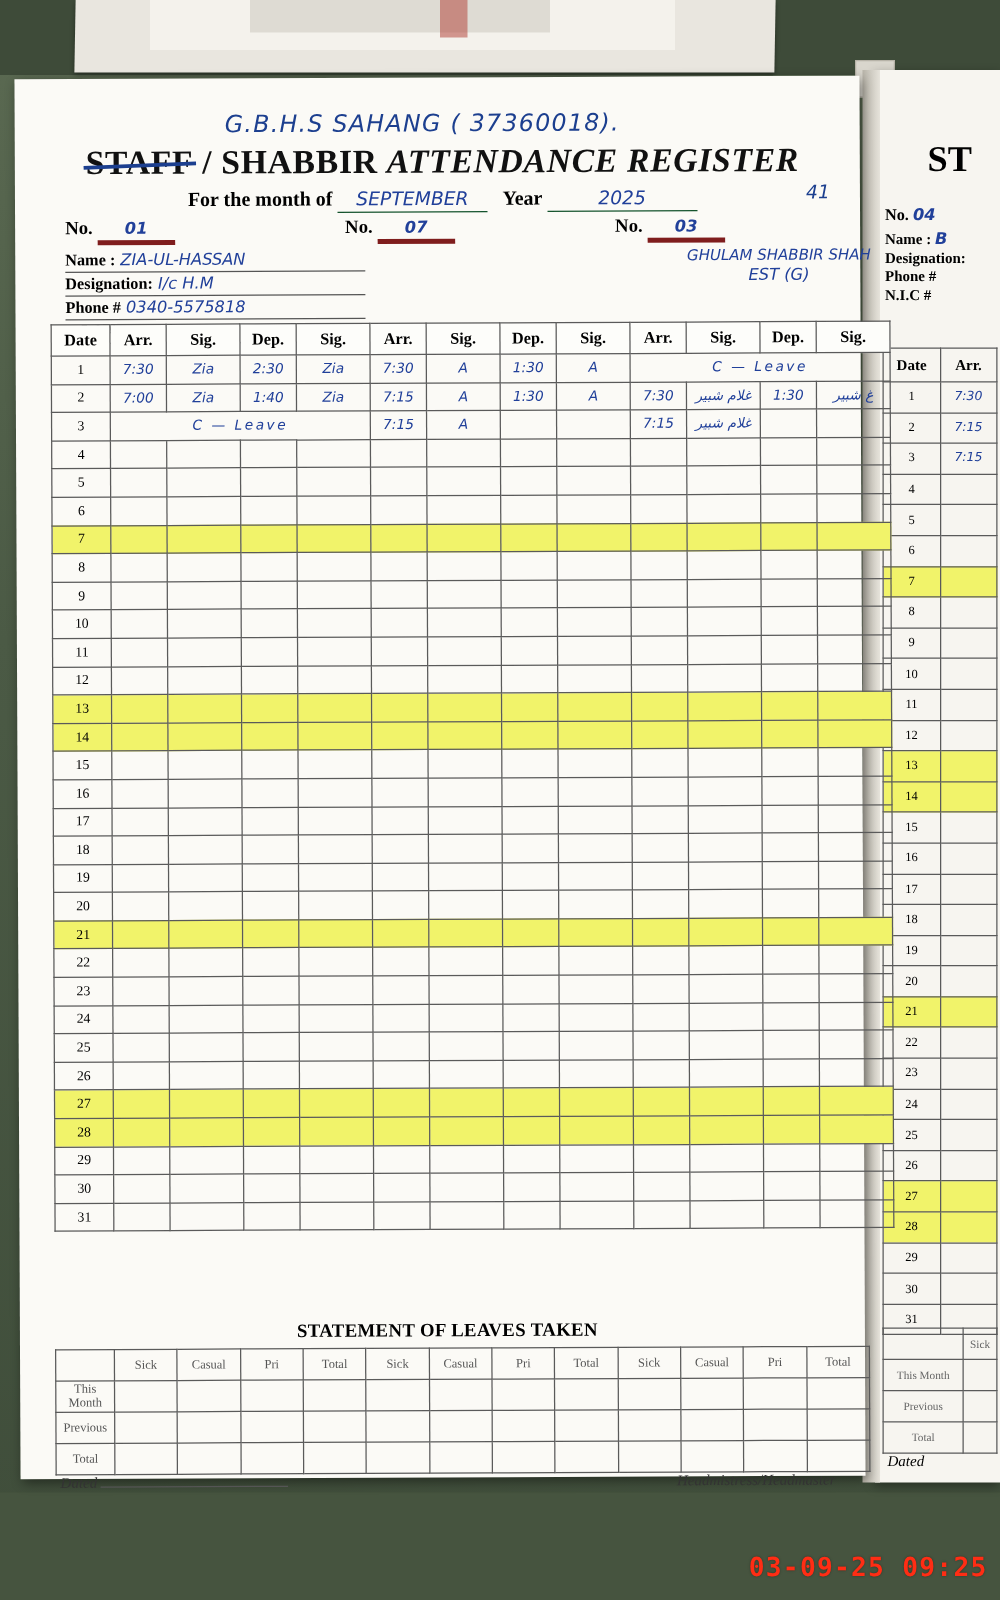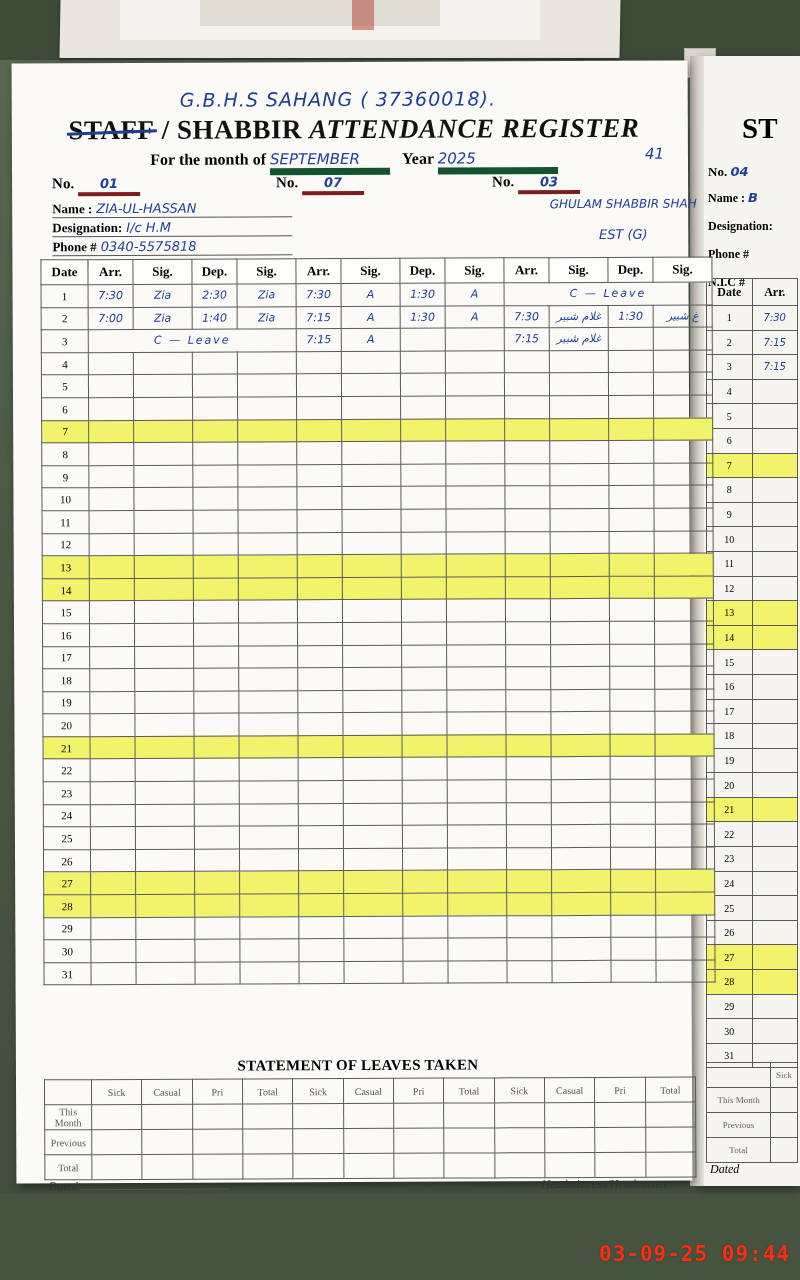--- a/index.html
+++ b/index.html
@@ -45,21 +45,21 @@
   .school-line{position:absolute;left:150px;top:16px;font-size:19px;letter-spacing:1px;}
   .title{
     position:absolute;left:0;right:0;top:42px;text-align:center;
     font-family:"Liberation Serif", serif;font-weight:bold;font-size:27px;letter-spacing:.5px;color:#111;
   }
   .title .strike{position:relative;}
   .title .strike:after{content:"";position:absolute;left:-2px;right:-2px;top:52%;height:3px;background:#1c3f8f;transform:rotate(-2deg);}
   .title .ital{font-style:italic;}
   .pg-num{position:absolute;right:14px;top:46px;font-size:15px;margin-top:28px;}
   .subtitle{position:absolute;left:0;right:0;top:78px;text-align:center;font-size:16px;font-weight:bold;}
-  .subtitle .ul{display:inline-block;border-bottom:7px solid #14532d;min-width:120px;text-align:left;}
+  .subtitle .ul{display:inline-block;border-bottom:1px solid #14532d;min-width:120px;text-align:center;}
   .sub-hand{font-family:"DejaVu Sans",sans-serif;font-style:italic;color:#21409a;font-weight:normal;font-size:15px;}
 
   
   .info{position:absolute;left:10px;right:4px;top:102px;height:80px;}
   .no-row{position:relative;height:22px;}
   .no-cell{position:absolute;font-size:15px;font-weight:bold;}
   .no-line{display:inline-block;border-bottom:4px solid #7f1d1d;width:62px;text-align:center;}
   .lbl{font-size:13px;font-weight:bold;}
   .field-line{border-bottom:1px solid #555;}
   .info-col{position:absolute;}
@@ -84,21 +84,21 @@
   .stmt-title{position:absolute;left:0;right:0;top:985px;text-align:center;font-weight:bold;font-size:15px;letter-spacing:.3px;}
   table.leaves{border-collapse:collapse;position:absolute;left:10px;top:1006px;width:652px;table-layout:fixed;}
   table.leaves td, table.leaves th{border:1px solid #5a5a5a;height:22px;font-size:10px;text-align:center;color:#555;}
   .lv-lbl{width:44px;font-size:9px;color:#777;}
   .footer{position:absolute;left:14px;right:14px;top:1106px;font-size:12px;font-style:italic;color:#333;display:flex;justify-content:space-between;}
   .footer .dline{display:inline-block;border-bottom:1px solid #555;width:150px;}
 
   
   .p2-title{position:absolute;left:42px;top:56px;font-weight:bold;font-size:29px;}
   .p2-no{position:absolute;left:8px;top:108px;font-size:13px;font-weight:bold;}
-  .p2-lines{position:absolute;left:8px;top:128px;font-size:12px;font-weight:bold;line-height:28px;}
+  .p2-lines{position:absolute;left:8px;top:128px;font-size:12px;font-weight:bold;line-height:15px;}
   table.grid2{border-collapse:collapse;position:absolute;left:6px;top:222px;width:92px;table-layout:fixed;}
   table.grid2 th,table.grid2 td{border:1px solid #5a5a5a;height:21.6px;font-size:10px;text-align:center;}
   table.grid2 th{font-size:12px;font-weight:bold;height:24px;}
   .hl2 td{background:#f1f36a;}
   .p2-stmt{position:absolute;left:6px;top:1006px;width:92px;border-collapse:collapse;}
   .p2-stmt td{border:1px solid #5a5a5a;height:22px;font-size:9px;text-align:center;color:#666;}
   .p2-foot{position:absolute;left:10px;top:1106px;font-size:12px;font-style:italic;}
 
   
   .stamp{
@@ -341,21 +341,21 @@
           <span class="hw">0340-5575818</span>
         </div>
         <div class="field-line">
           <span class="lbl">N.I.C #</span>
         </div>
       </div>
 
 
       <div class="info-col" style="left:480px;top:24px;width:206px;text-align:center;">
         <div class="hw hw-sm">GHULAM SHABBIR SHAH</div>
-        <div class="hw" style="margin-top:16px;">EST (G)</div>
+        <div class="hw" style="margin-top:2px;">EST (G)</div>
       </div>
     </div>
 
     <table class="grid">
       <thead>
         <tr>
           <th class="c-date">Date</th>
           <th class="c-arr">Arr.</th>
           <th class="c-sig">Sig.</th>
           <th class="c-dep">Dep.</th>
@@ -903,13 +903,13 @@
     <div class="footer">
       <div>
         <span>Dated</span> <span class="dline"></span>
       </div>
       <div>Headmistress/Headmaster</div>
     </div>
 
   </div>
 </div>
 
-<div class="stamp">03-09-25  09:44</div>
+<div class="stamp">03-09-25  09:25</div>
 
 </body></html>

